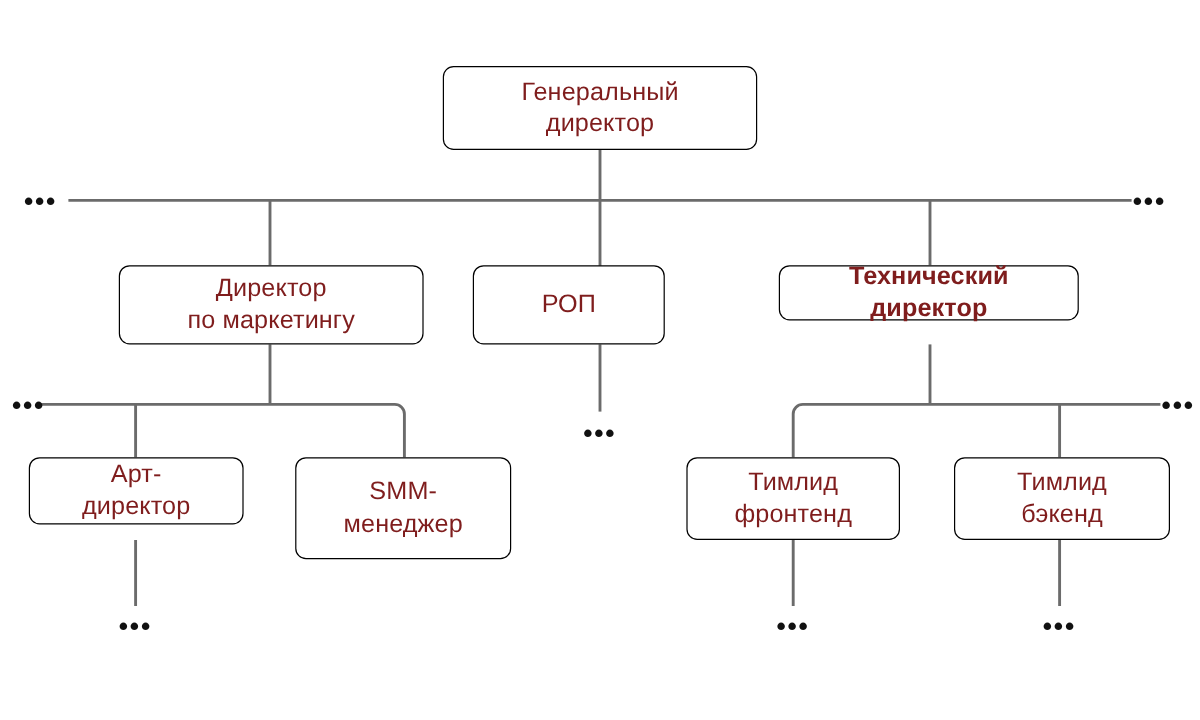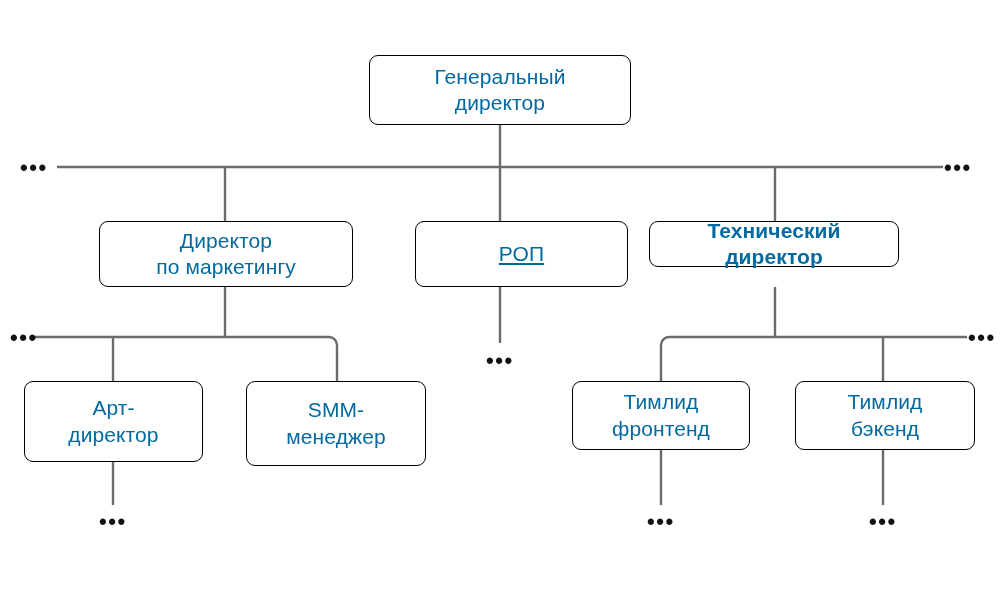--- a/index.html
+++ b/index.html
@@ -28,21 +28,21 @@
   .node-box {
     position: absolute;
     box-sizing: border-box;
     border: 1.6px solid #000000;
     border-radius: 9px;
     background: #ffffff;
     display: flex;
     align-items: center;
     justify-content: center;
     text-align: center;
-    color: #0369a1;
+    color: #7f1d1d;
     font-size: 21px;
     line-height: 1.26;
     letter-spacing: 0.1px;
     white-space: pre-line;
     padding: 2px 6px;
   }
   .ellipsis-mark {
     position: absolute;
     color: #111111;
     font-size: 22px;
@@ -85,25 +85,25 @@
       <path d="M661,450 L661,505"></path>
       <path d="M883,450 L883,505"></path>
     </g>
   </svg>
 
   <div class="node-box" style="left:369px; top:55px; width:262px; height:70px;">Генеральный
 директор</div>
 
   <div class="node-box" style="left:99px; top:221px; width:254px; height:66px;">Директор
 по маркетингу</div>
-  <div class="node-box" style="left:415px; top:221px; width:213px; height:66px;text-decoration:underline;">РОП</div>
+  <div class="node-box" style="left:394px; top:221px; width:160px; height:66px;">РОП</div>
   <div class="node-box" style="left:649px; top:221px; width:250px; height:46px;font-weight:bold;">Технический
 директор</div>
 
-  <div class="node-box" style="left:24px; top:381px; width:179px; height:81px;">Арт-
+  <div class="node-box" style="left:24px; top:381px; width:179px; height:56px;">Арт-
 директор</div>
   <div class="node-box" style="left:246px; top:381px; width:180px; height:85px;">SMM-
 менеджер</div>
   <div class="node-box" style="left:572px; top:381px; width:178px; height:69px;">Тимлид
 фронтенд</div>
   <div class="node-box" style="left:795px; top:381px; width:180px; height:69px;">Тимлид
 бэкенд</div>
 
   <div class="ellipsis-mark" style="left:20px; top:157px;">•••</div>
   <div class="ellipsis-mark" style="left:944px; top:157px;">•••</div>

